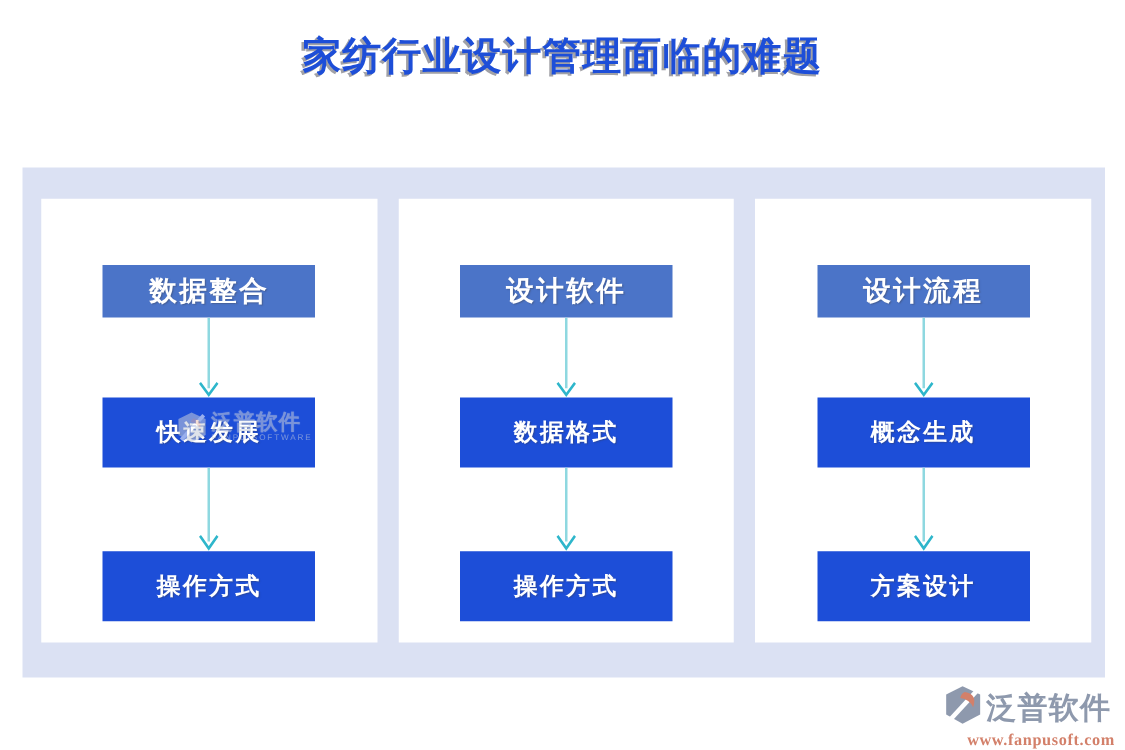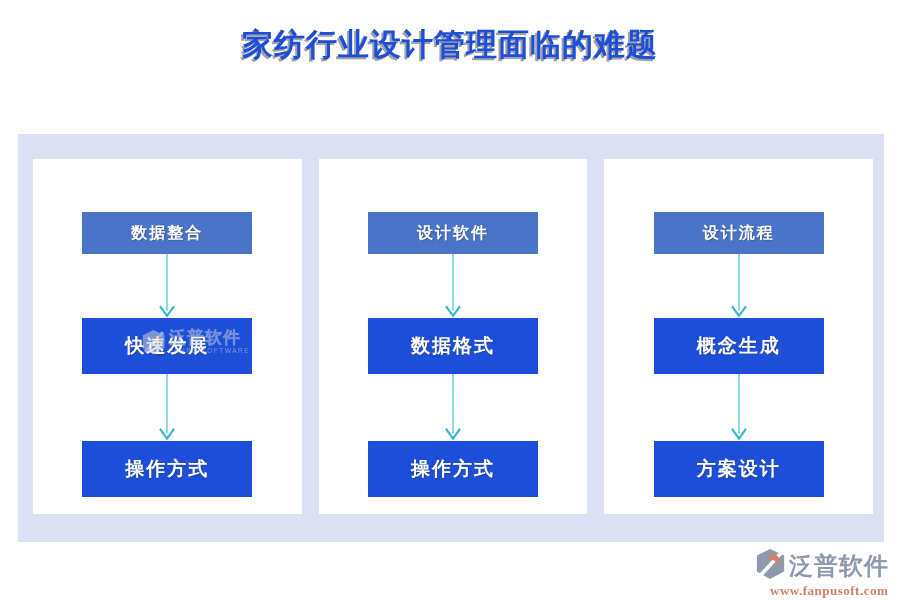--- a/index.html
+++ b/index.html
@@ -28,21 +28,21 @@
     display:flex;flex-direction:column;align-items:center;
   }
   .box{
     width:170px;box-sizing:border-box;
     display:flex;align-items:center;justify-content:center;
     color:#ffffff;font-weight:bold;
     text-shadow:1px 1px 1px rgba(60,60,70,0.35);
     letter-spacing:2px;
   }
   .header-box{
-    margin-top:53px;height:42px;background:#4b74c8;font-size:16px;
+    margin-top:53px;height:42px;background:#4b74c8;font-size:22px;
   }
   .item-box{
     height:56px;background:#1d4ed8;font-size:19px;
   }
   .arrow{height:64px;display:flex;justify-content:center;}
   .arrow.second{height:67px;}
   .arrow svg{height:100%;width:22px;}
   
   .watermark{
     position:absolute;left:142px;top:329px;z-index:5;
@@ -63,21 +63,21 @@
   }
   .logo-row{display:flex;align-items:center;}
   .logo-name{
     font-family:"Liberation Serif","DejaVu Serif",serif;
     font-size:24px;font-weight:bold;color:#8e99ad;
     letter-spacing:1px;margin-left:3px;line-height:30px;
   }
   .logo-url{
     font-family:"Liberation Serif","DejaVu Serif",serif;
     font-size:13px;font-weight:bold;color:#d3806a;
-    letter-spacing:0.5px;margin-top:-1px;margin-left:14px;
+    letter-spacing:0.5px;margin-top:-1px;margin-left:1px;text-align:right;
   }
 </style>
 </head>
 <body>
 
 <div class="title">家纺行业设计管理面临的难题</div>
 
 <div class="panel">
 
   <div class="card">

